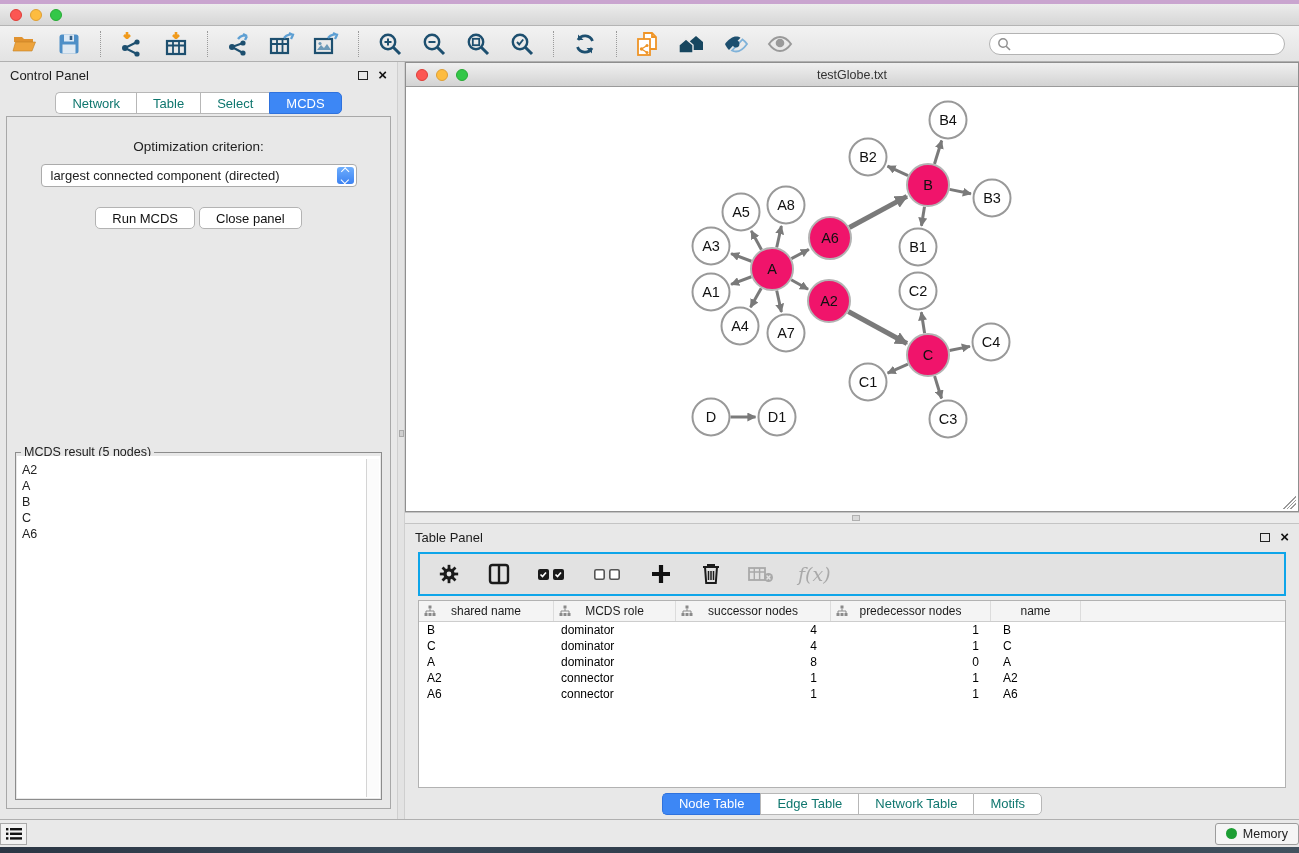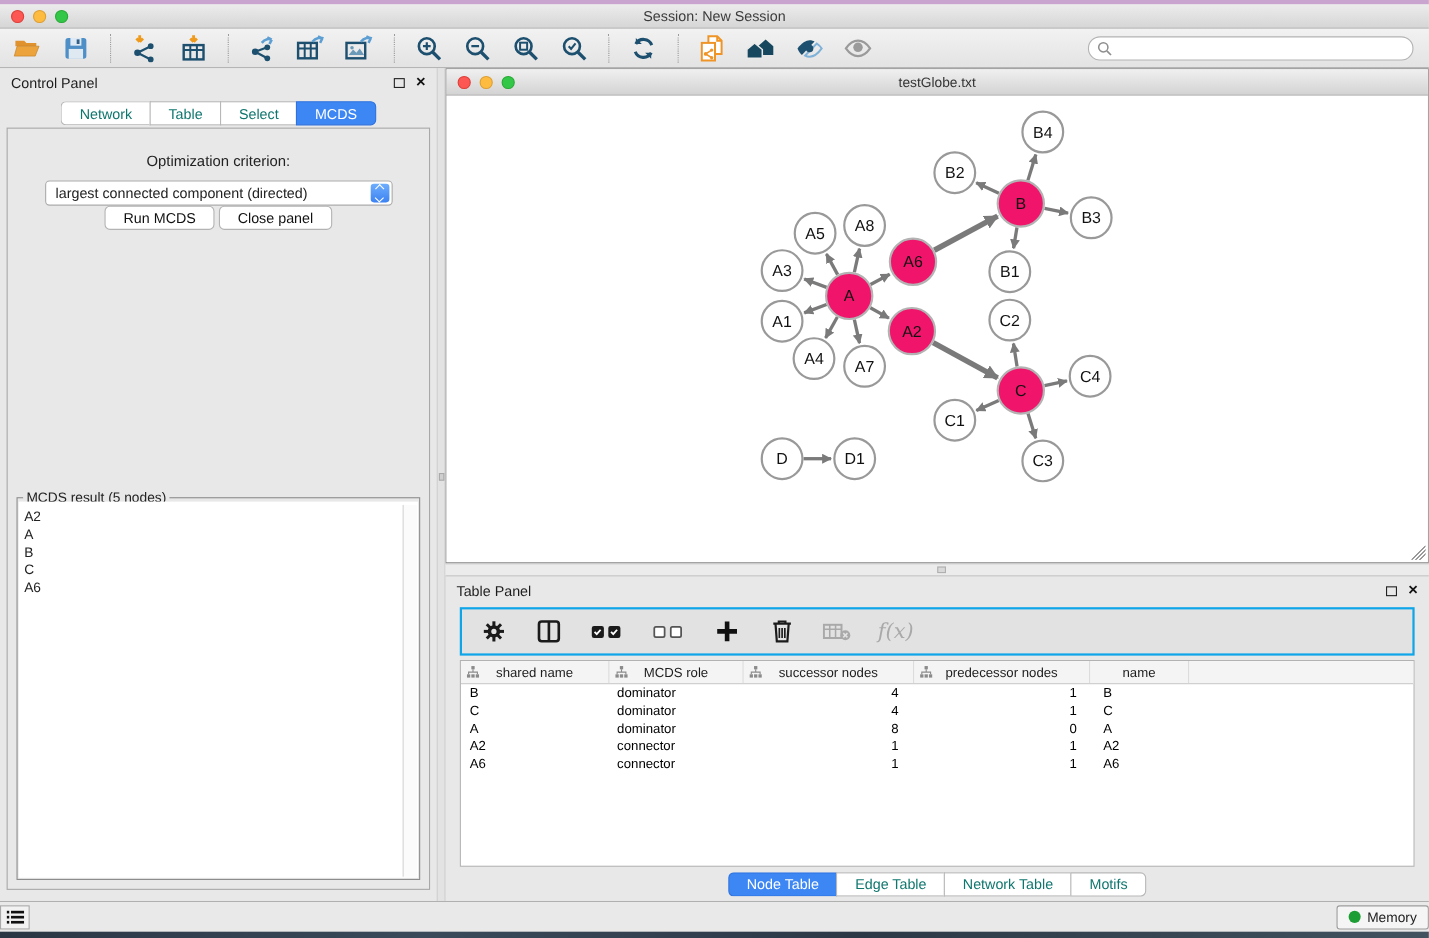--- a/index.html
+++ b/index.html
@@ -71,21 +71,21 @@
   }
   .dropdown .dd-text { padding-left:9px; }
   .dd-stepper {
     position:absolute; right:2px; top:2px; bottom:2px; width:17px;
     background:linear-gradient(#6eaefd,#3c82f2); border-radius:3px;
     display:flex; flex-direction:column; align-items:center; justify-content:center; gap:2px;
   }
   .chev { width:6px; height:6px; border:solid #fff; border-width:0 1.7px 1.7px 0; }
   .chev.up { transform:rotate(-135deg); margin-top:2px;}
   .chev.down { transform:rotate(45deg); margin-bottom:2px;}
-  .cp-buttons { margin-top:0; display:flex; gap:4px; }
+  .cp-buttons { margin-top:20px; display:flex; gap:4px; }
   .mac-btn {
     height:22px; padding:0 16px; background:#fff; border:1px solid #b3b3b3;
     border-radius:5px; font-size:13px; font-family:"Liberation Sans",sans-serif; color:#111;
   }
   .mcds-fieldset {
     position:absolute; left:8px; right:8px; top:335px; bottom:8px;
     border:1px solid #8c8c8c;
   }
   .mcds-legend {
     position:absolute; top:-8px; left:5px; background:#e8e8e8;
@@ -173,21 +173,20 @@
 <body>
 
 <div class="desktop-top"></div>
 
 <div class="titlebar">
   <div class="traffic">
     <div class="tl red"></div>
     <div class="tl yellow"></div>
     <div class="tl green"></div>
   </div>
-  <div class="win-title">Session: New Session</div>
 </div>
 
 <div class="toolbar">
   <div class="tb-btn">
     <svg width="26" height="24" viewBox="0 0 26 24">
         <path d="M2 5h8l2 2h9v3H2z" fill="#e0922f"></path>
         <path d="M3.5 10h20l-3.5 9H1z" fill="#eda33c" stroke="#c27f22" stroke-width="0.6"></path>
       </svg>
   </div>
   <div class="tb-btn">

